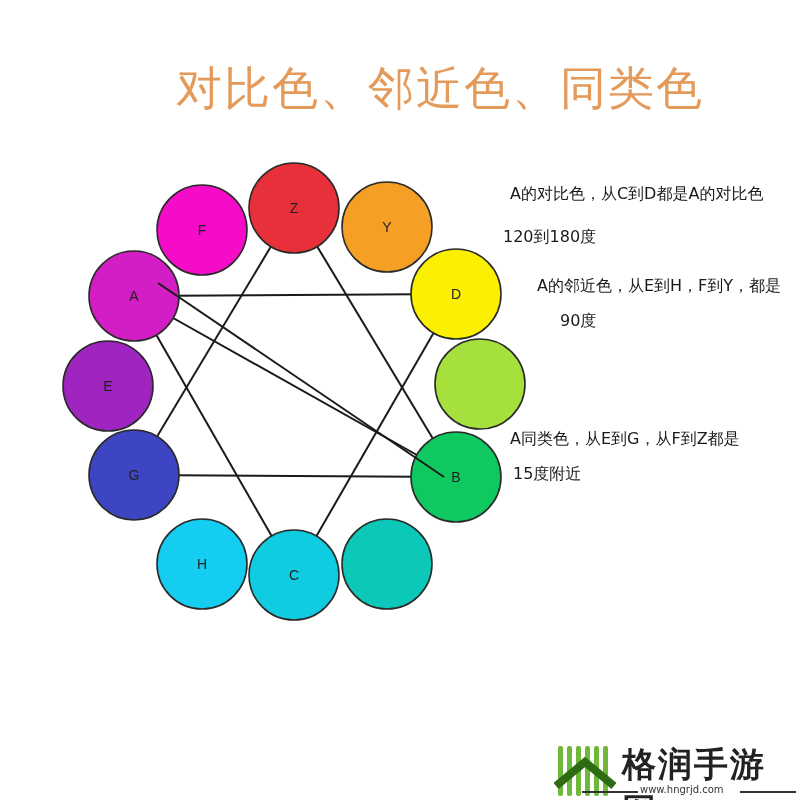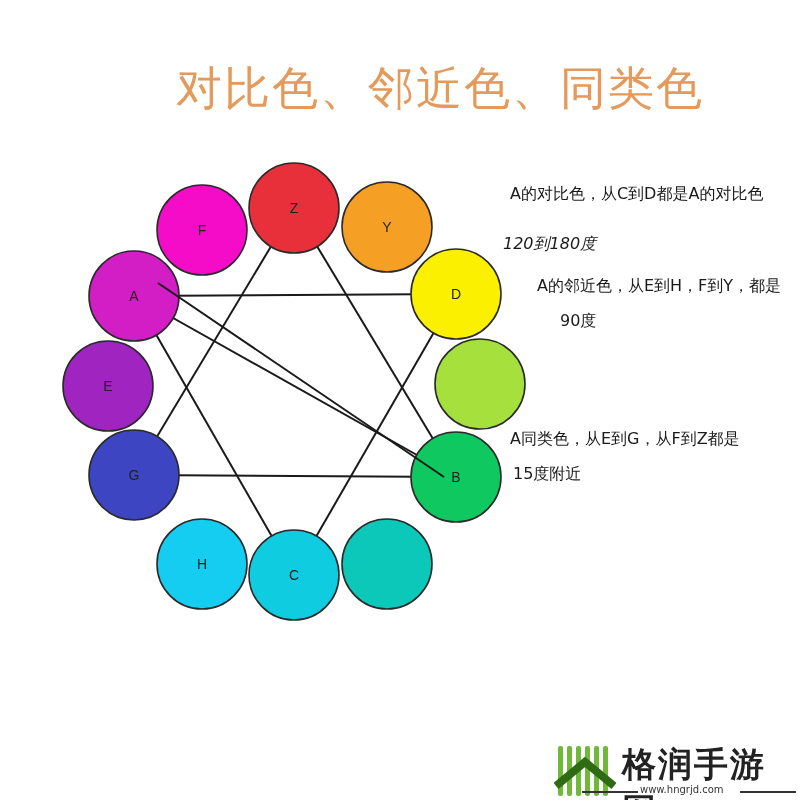--- a/index.html
+++ b/index.html
@@ -77,21 +77,21 @@
       </g>
       <g>
         <circle cx="202" cy="230" r="45" fill="#f40cc8" stroke="#2a2a2a" stroke-width="1.6"></circle>
         <text x="202" y="235" text-anchor="middle" font-size="14" font-family="Liberation Sans, sans-serif" fill="#222">F</text>
       </g>
     </g>
 <line x1="158" y1="283" x2="444" y2="477" stroke="#1a1a1a" stroke-width="2"></line>
   </svg>
 
 <div class="note" style="left:510px; top:184px;">A的对比色，从C到D都是A的对比色</div>
-<div class="note" style="left:503px; top:234px;font-style:italic;">120到180度</div>
+<div class="note" style="left:503px; top:227px;">120到180度</div>
 <div class="note" style="left:537px; top:276px;">A的邻近色，从E到H，F到Y，都是</div>
 <div class="note" style="left:512px; top:311px;margin-left:48px;">90度</div>
 <div class="note" style="left:510px; top:429px;text-align:center;">A同类色，从E到G，从F到Z都是</div>
 <div class="note" style="left:513px; top:464px;">15度附近</div>
 
 <div class="logo">
   <svg width="62" height="58" viewBox="0 0 62 58" style="position:absolute;left:2px;top:2px;">
     <g fill="#6fb83a">
       <rect x="4" y="4" width="5" height="50" rx="2"></rect>
       <rect x="13" y="4" width="5" height="50" rx="2"></rect>

